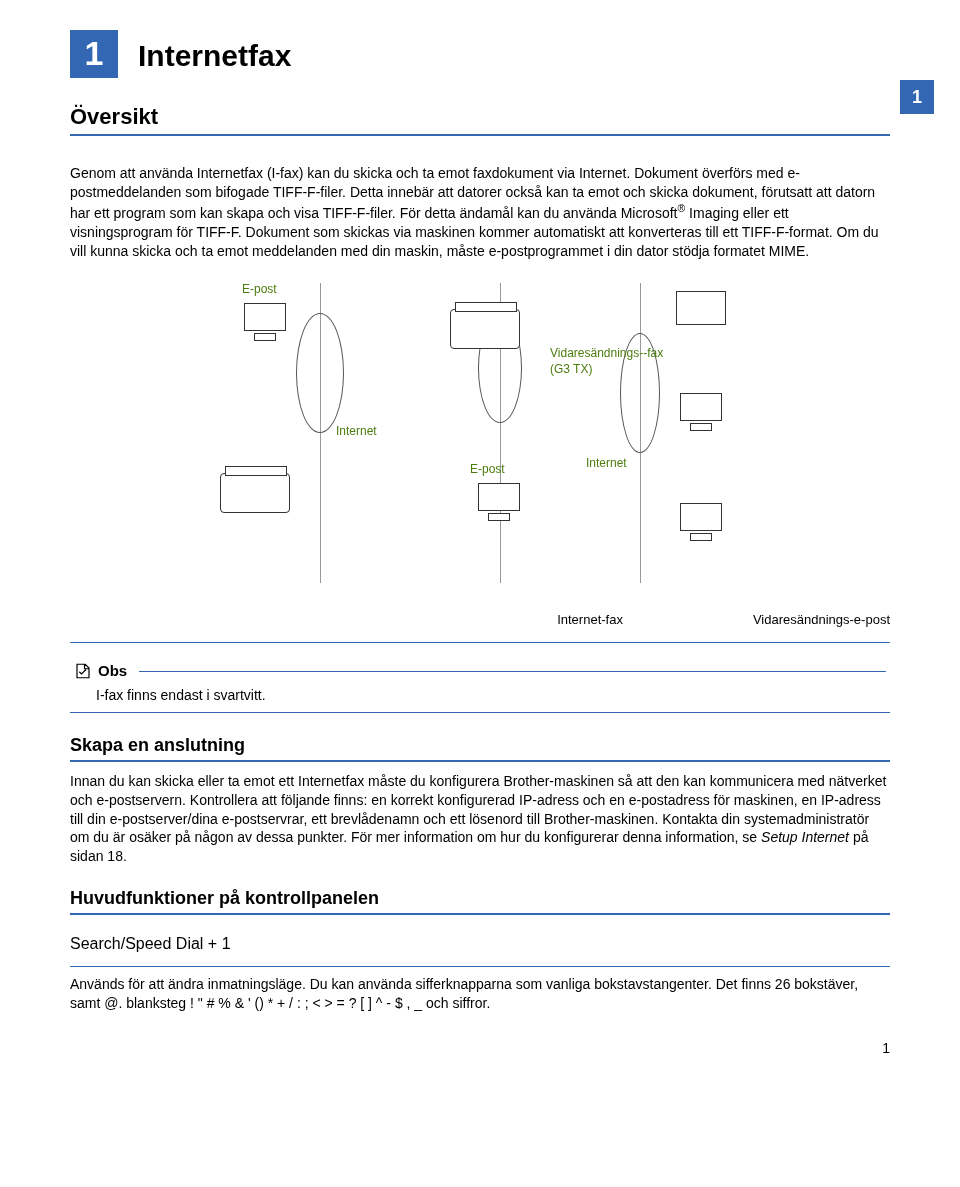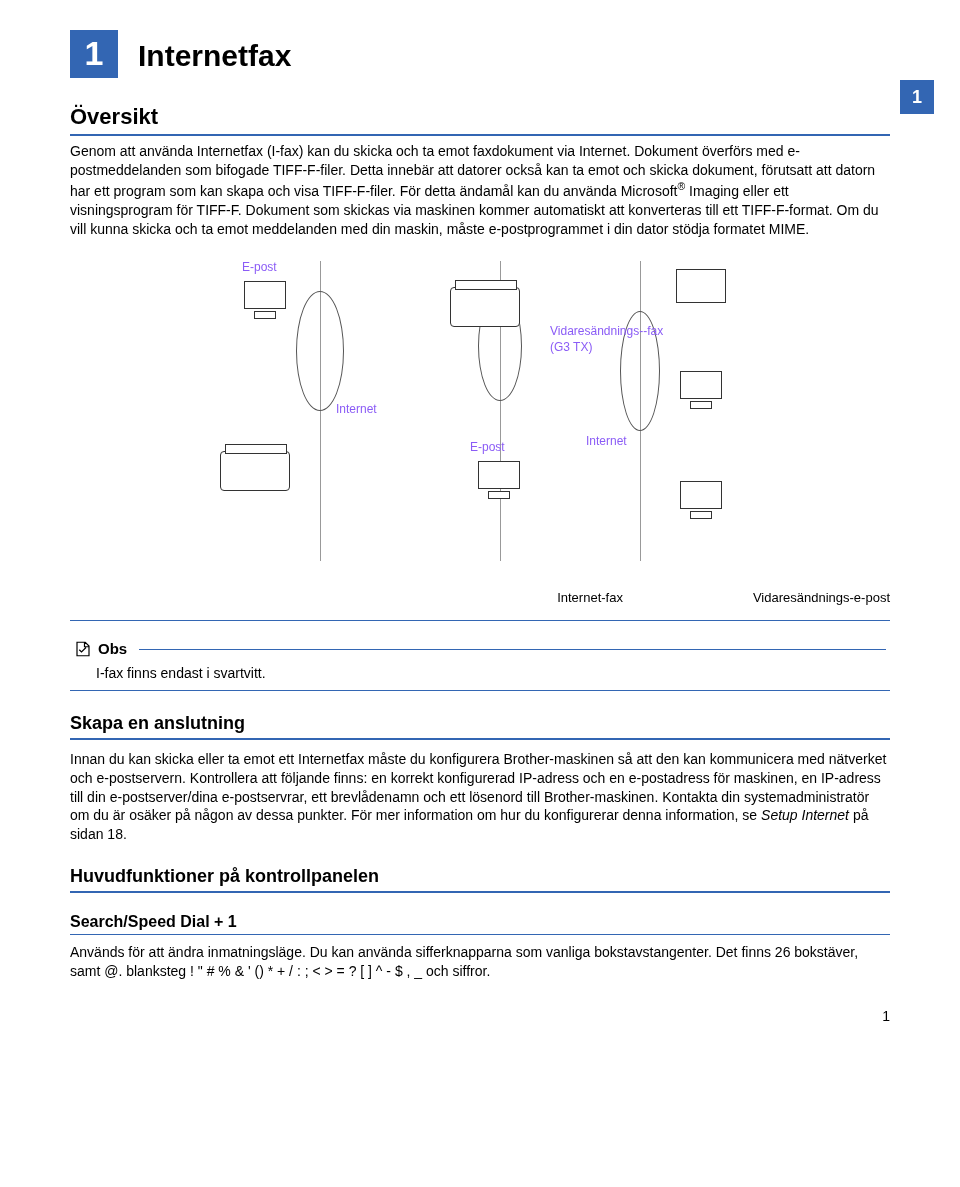--- a/index.html
+++ b/index.html
@@ -38,50 +38,50 @@
     height: 34px;
     display: flex;
     align-items: center;
     justify-content: center;
   }
   .section-title {
     font-size: 22px;
     font-weight: bold;
     border-bottom: 2px solid #3366b3;
     padding-bottom: 2px;
-    margin-bottom: 6px;
+    margin-bottom: 28px;
   }
   .sub-title {
     font-size: 18px;
     font-weight: bold;
     border-bottom: 2px solid #3366b3;
     padding-bottom: 2px;
     margin-top: 20px;
     margin-bottom: 10px;
   }
   .sub2-title {
     font-size: 16px;
-    font-weight: bold;
+    font-weight: normal;
     border-bottom: 1px solid #3366b3;
-    padding-bottom: 2px;
+    padding-bottom: 12px;
     margin-top: 18px;
     margin-bottom: 8px;
     width: 100%;
   }
   .body-text { margin-bottom: 12px; }
   .sup { vertical-align: super; font-size: 0.75em; }
   .diagram {
     margin: 12px auto 8px auto;
     display: block;
     width: 560px;
     height: 330px;
     position: relative;
     font-size: 12px;
   }
-  .diagram .lbl { position: absolute; color: #8b5cf6; }
+  .diagram .lbl { position: absolute; color: #4d7c0f; }
   .diagram .node { position: absolute; }
   .pc { width: 48px; height: 40px; }
   .pc::before { content:""; position:absolute; width:40px; height:26px; border:1.5px solid #333; background:#fff; top:0; left:4px; }
   .pc::after { content:""; position:absolute; width:20px; height:6px; border:1.5px solid #333; background:#fff; top:30px; left:14px; }
   .printer { width:70px; height:40px; border:1.5px solid #333; background:#fff; border-radius:4px;}
   .printer::before{content:"";position:absolute;width:60px;height:8px;background:#fff;border:1.5px solid #333;top:-8px;left:4px;}
   .fax { width:50px; height:34px; border:1.5px solid #333; background:#fff; }
   .oval { position:absolute; border:1.5px solid #555; border-radius:50%; }
   .line { position:absolute; background:#999; }
   .footer-labels { display:flex; justify-content:flex-end; gap:130px; font-size:13px; margin-bottom:14px; margin-left: 140px;}

